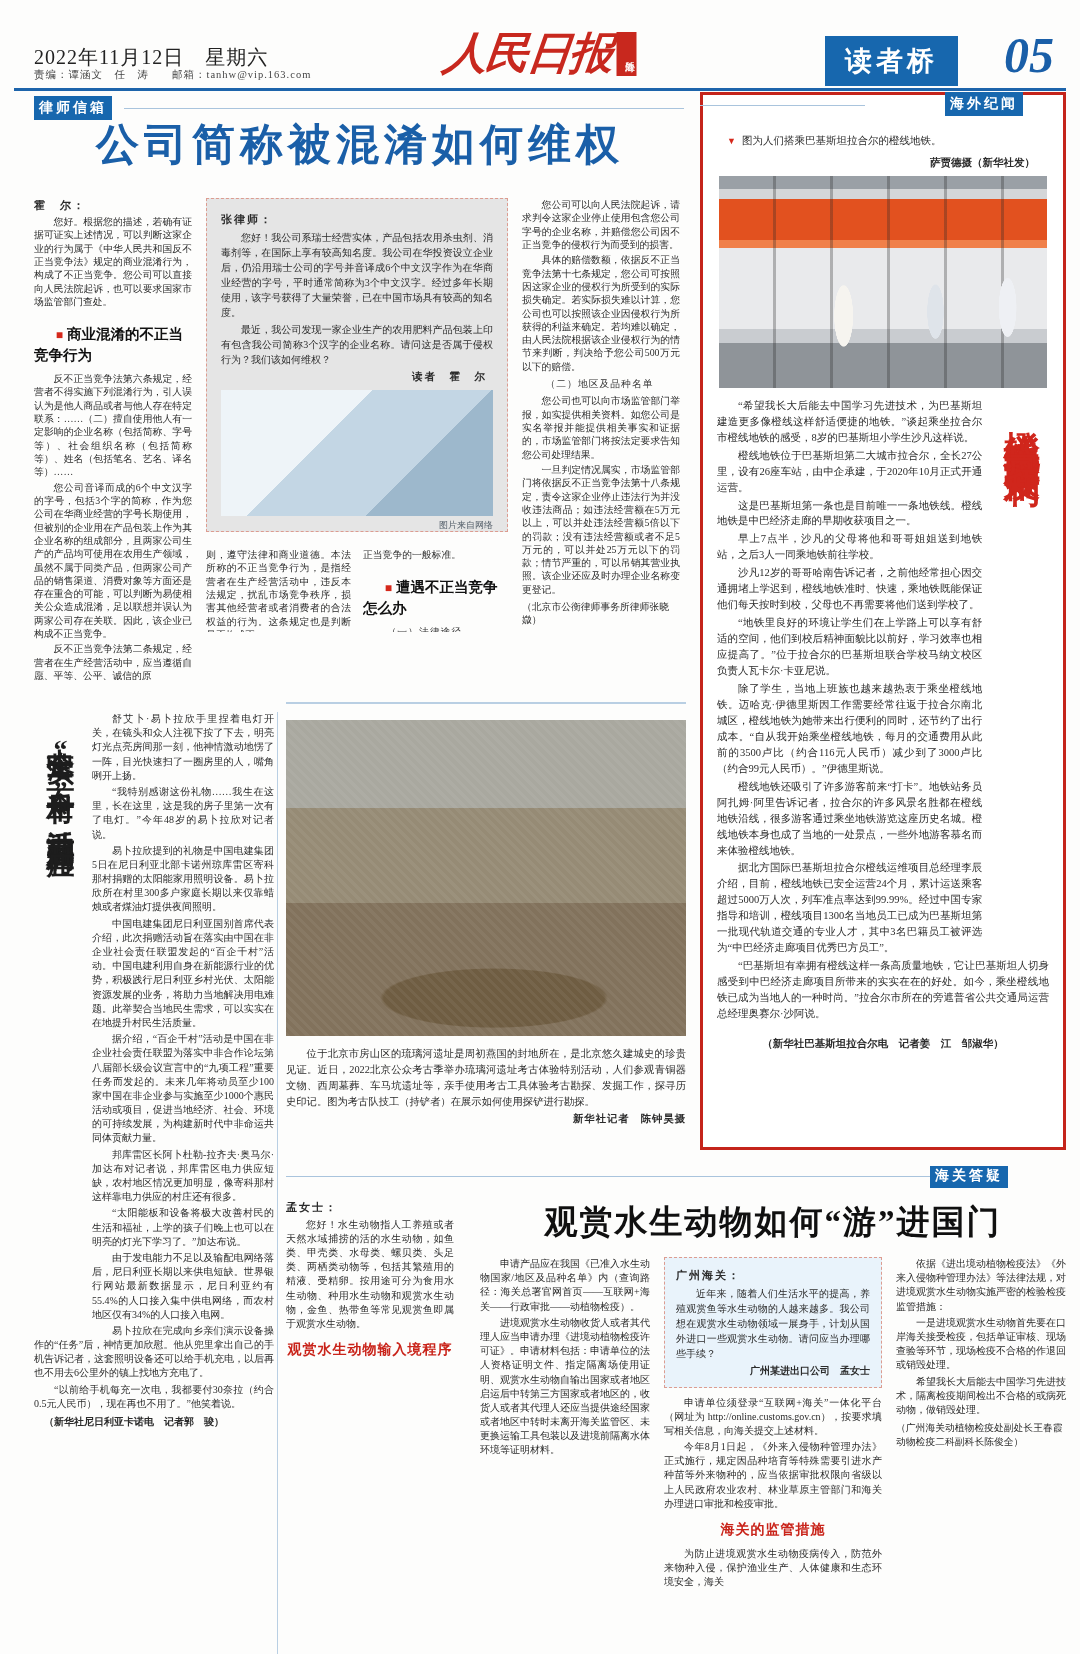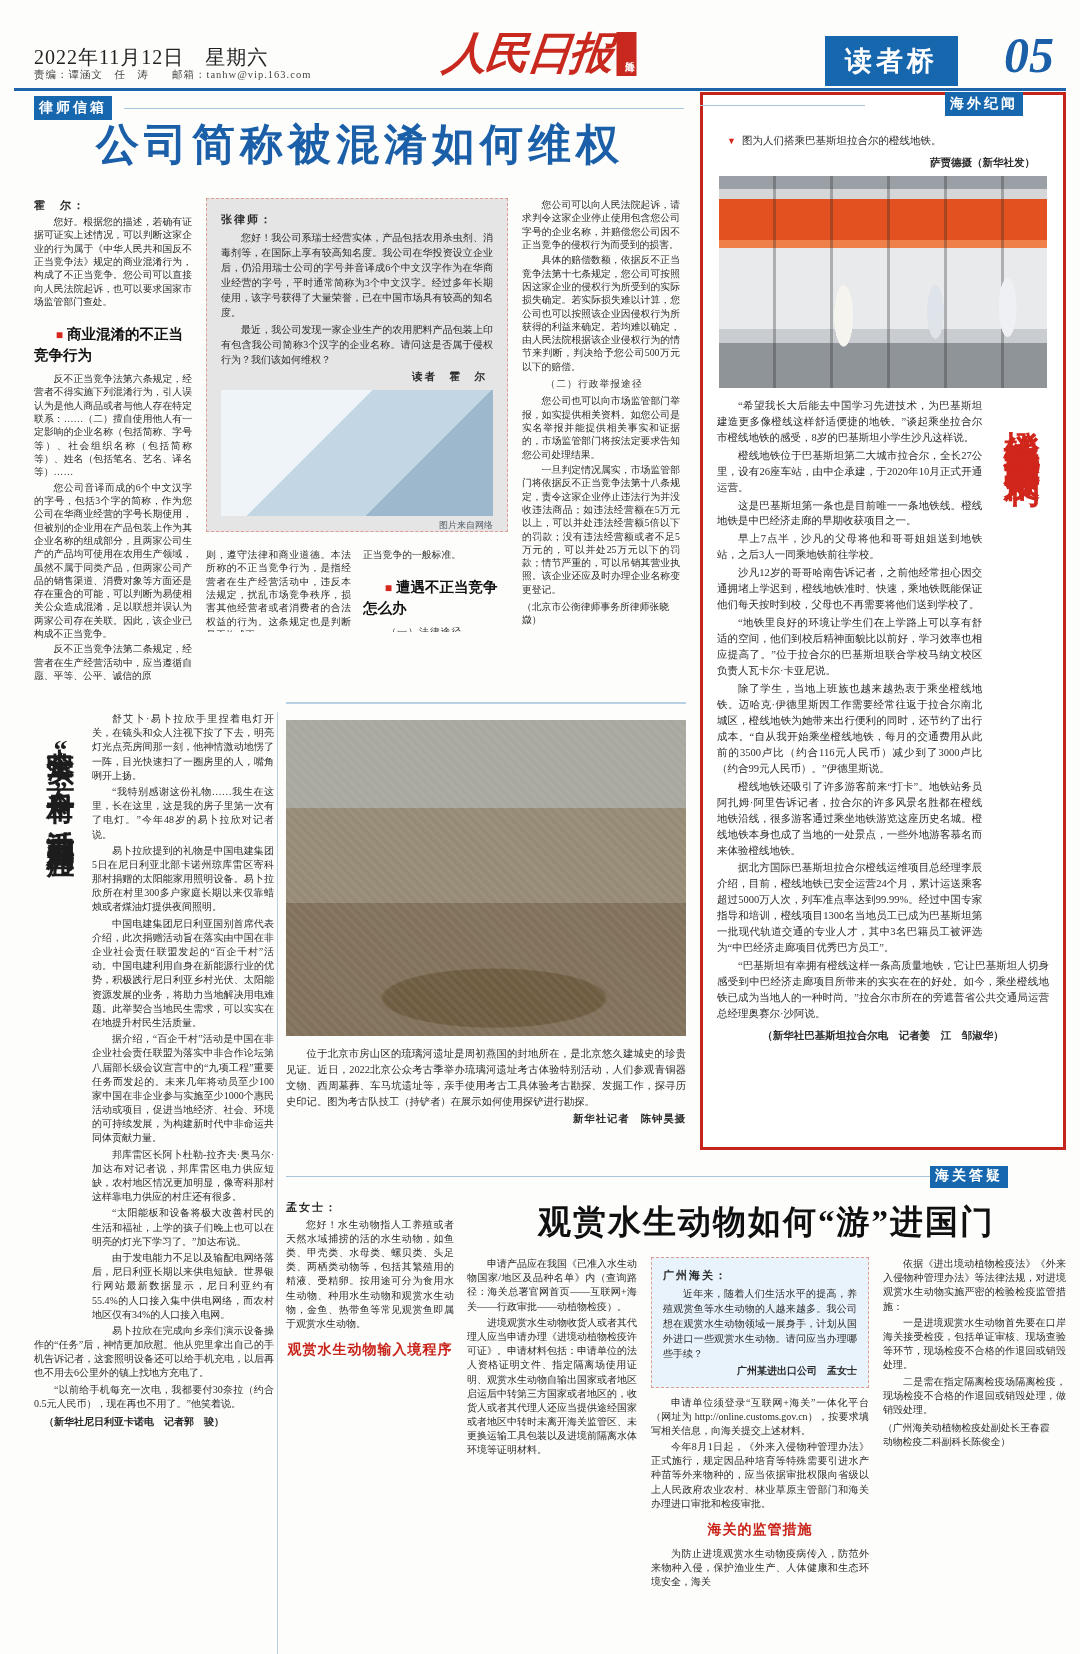--- a/index.html
+++ b/index.html
@@ -49,40 +49,40 @@
   .sb-cap .marker{color:#d5281b;font-size:9px;margin-right:6px}
   .sb-credit{text-align:right;font-size:10.5px;font-weight:bold;margin:0 14px 6px 0}
   .metro-photo{height:212px;margin:2px 2px 10px 2px;background:
     radial-gradient(ellipse 16px 52px at 38% 66%,#f6f4ef 58%,transparent 60%),
     radial-gradient(ellipse 15px 50px at 88% 62%,#eef0f4 58%,transparent 60%),
     radial-gradient(ellipse 14px 46px at 66% 64%,#dfe4ea 58%,transparent 60%),
     repeating-linear-gradient(90deg,transparent 0 54px,rgba(40,40,40,.30) 54px 57px),
     linear-gradient(180deg,#9aa0a6 0 6%,#d4d6d8 6% 11%,#e2511f 11% 30%,#f0804a 30% 34%,#e9eaec 34% 72%,#c9ccd0 72% 79%,#8f9499 79% 100%)}
   .sb-body{font-size:10.5px;line-height:1.52;overflow:hidden}
   .sb-headline{float:right;writing-mode:vertical-rl;text-orientation:upright;height:534px;font-size:36px;font-weight:bold;color:#d0261c;letter-spacing:3px;margin:4px 0 10px 12px;font-family:"Liberation Serif",serif}
-  .sb-byline{text-align:center;font-weight:bold;font-size:10.5px;margin-top:6px;text-indent:0}
+  .sb-byline{text-align:center;font-weight:bold;font-size:10.5px;margin-top:14px;text-indent:0}
   
   .photostory{position:absolute;left:286px;top:710px;width:400px}
   .ps-headline{text-align:center;font-size:21px;font-weight:bold;color:#111;letter-spacing:1px}
   .arch-photo{height:316px;margin-top:10px;background:
     repeating-linear-gradient(45deg,rgba(255,255,255,.05) 0 3px,transparent 3px 7px),
     radial-gradient(ellipse 190px 50px at 52% 88%,#6f5d42 0 58%,transparent 60%),
     linear-gradient(180deg,#a9a89f 0 28%,#968b75 28% 58%,#82725c 58% 100%)}
   .ps-caption{font-size:10.3px;line-height:1.55;margin-top:10px}
   .ps-credit{text-align:right;font-size:10.3px;margin-top:1px}
   .ps-credit b{letter-spacing:1px}
   
   .nigeria{position:absolute;left:34px;top:712px;width:240px;height:940px;overflow:hidden;font-size:10px;line-height:1.42}
   .ng-headline{float:left;writing-mode:vertical-rl;text-orientation:upright;height:596px;width:44px;font-size:28px;font-weight:bold;color:#1d1d1d;letter-spacing:2px;margin:14px 12px 8px 2px;font-family:"Liberation Serif",serif}
   .ng-byline{font-size:10px;margin-top:4px;font-weight:bold;text-indent:1em}
   
   .customs{position:absolute;left:286px;top:1166px;width:780px;height:488px;overflow:hidden}
   .c-topline{position:absolute;left:0;right:80px;top:10px;height:1px;background:#a9c4dd}
   .c-badge{position:absolute;right:58px;top:-2px}
-  .c-wrap{display:flex;gap:13px;margin-top:34px;height:446px}
+  .c-wrap{display:flex;gap:26px;margin-top:34px;height:446px}
   .c-col1{width:168px;font-size:10px;line-height:1.42}
   .c-right{flex:1;display:flex;flex-direction:column}
   .c-headline{text-align:center;font-size:33px;font-weight:bold;color:#101010;letter-spacing:2px;margin-bottom:12px;font-family:"Liberation Serif",serif}
   .c-cols{display:flex;gap:14px;flex:1;overflow:hidden}
   .c-col2{width:170px;font-size:10px;line-height:1.42}
   .c-col3{width:218px;font-size:10px;line-height:1.42}
   .c-col4{flex:1;font-size:10px;line-height:1.42}
   .qbox{border:1px dashed #dc9c90;background:#e9f3fb;padding:9px 11px;margin-bottom:8px;font-size:10px;line-height:1.5}
   .qbox .signoff{text-align:right;font-weight:bold;font-size:10px;margin-top:2px}
   .c-subhead{color:#c9241a;font-weight:bold;font-size:14px;text-align:center;margin:9px 0 7px 0;font-family:"Liberation Sans",sans-serif;letter-spacing:1px}
@@ -137,21 +137,21 @@
           <div class="l-subhead"><span class="sq">■</span><span>遭遇不正当竞争怎么办</span></div>
           <div class="kicker">（一）法律途径</div>
         </div>
       </div>
     </div>
     <div class="l-col4 col">
       <div>
           <p>您公司可以向人民法院起诉，请求判令这家企业停止使用包含您公司字号的企业名称，并赔偿您公司因不正当竞争的侵权行为而受到的损害。</p>
           <p>具体的赔偿数额，依据反不正当竞争法第十七条规定，您公司可按照因这家企业的侵权行为所受到的实际损失确定。若实际损失难以计算，您公司也可以按照该企业因侵权行为所获得的利益来确定。若均难以确定，由人民法院根据该企业侵权行为的情节来判断，判决给予您公司500万元以下的赔偿。</p>
         </div>
-      <div class="kicker">（二）行政举报途径</div>
+      <div class="kicker">（二）地区及品种名单</div>
       <div>
           <p>您公司也可以向市场监管部门举报，如实提供相关资料。如您公司是实名举报并能提供相关事实和证据的，市场监管部门将按法定要求告知您公司处理结果。</p>
           <p>一旦判定情况属实，市场监管部门将依据反不正当竞争法第十八条规定，责令这家企业停止违法行为并没收违法商品；如违法经营额在5万元以上，可以并处违法经营额5倍以下的罚款；没有违法经营额或者不足5万元的，可以并处25万元以下的罚款；情节严重的，可以吊销其营业执照。该企业还应及时办理企业名称变更登记。</p>
         </div>
       <div class="byline">（北京市公衡律师事务所律师张晓媺）</div>
     </div>
   </div>
 </section>
 
 <aside class="sidebar">
@@ -240,20 +240,20 @@
             </div>
           <div class="c-subhead">海关的监管措施</div>
           <div>
               <p>为防止进境观赏水生动物疫病传入，防范外来物种入侵，保护渔业生产、人体健康和生态环境安全，海关</p>
             </div>
         </div>
         <div class="c-col4 col">
           <div>
               <p>依据《进出境动植物检疫法》《外来入侵物种管理办法》等法律法规，对进境观赏水生动物实施严密的检验检疫监管措施：</p>
               <p>一是进境观赏水生动物首先要在口岸海关接受检疫，包括单证审核、现场查验等环节，现场检疫不合格的作退回或销毁处理。</p>
-              <p>二是需在指定隔离检疫场隔离检疫，现场检疫不合格的作退回或销毁处理，做销毁处理。</p>
+              <p>希望我长大后能去中国学习先进技术，隔离检疫期间检出不合格的或病死动物，做销毁处理。</p>
             </div>
           <div class="byline">（广州海关动植物检疫处副处长王春霞　动物检疫二科副科长陈俊全）</div>
         </div>
       </div>
     </div>
   </div>
 </section>
 
 </body></html>

